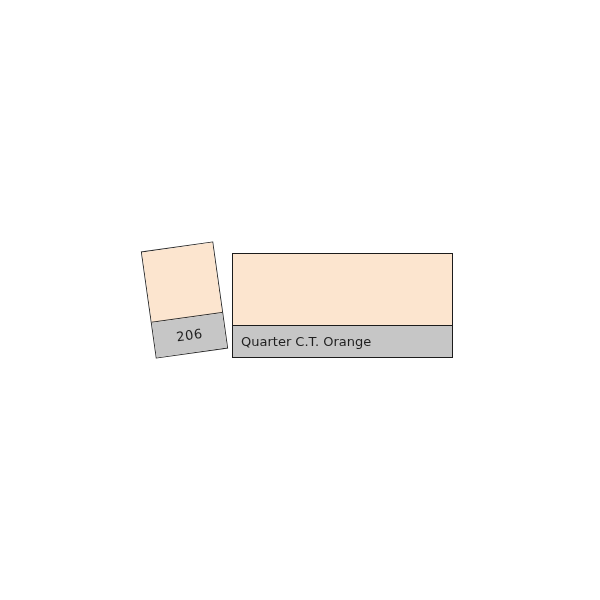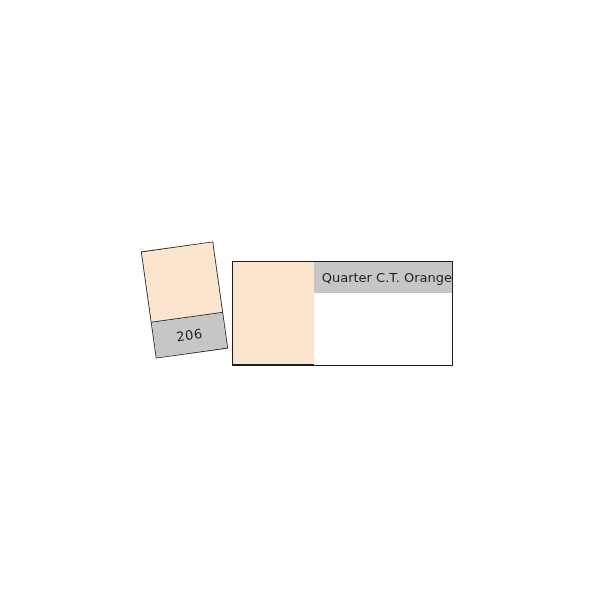--- a/index.html
+++ b/index.html
@@ -45,27 +45,27 @@
   }
   .card-band .code {
     font-size: 13px;
     color: #1f1f1f;
     letter-spacing: 0.5px;
   }
   
   .panel {
     position: absolute;
     left: 232px;
-    top: 261px;
+    top: 253px;
     width: 221px;
     height: 105px;
     box-sizing: border-box;
     border: 1px solid #1c1c1c;
     display: flex;
-    flex-direction: row;
+    flex-direction: column;
   }
   .panel-fill {
     flex: 1 1 auto;
     border-bottom: 1px solid #1c1c1c;
   }
   .panel-band {
     height: 31px;
     flex: 0 0 auto;
     display: flex;
     align-items: center;

